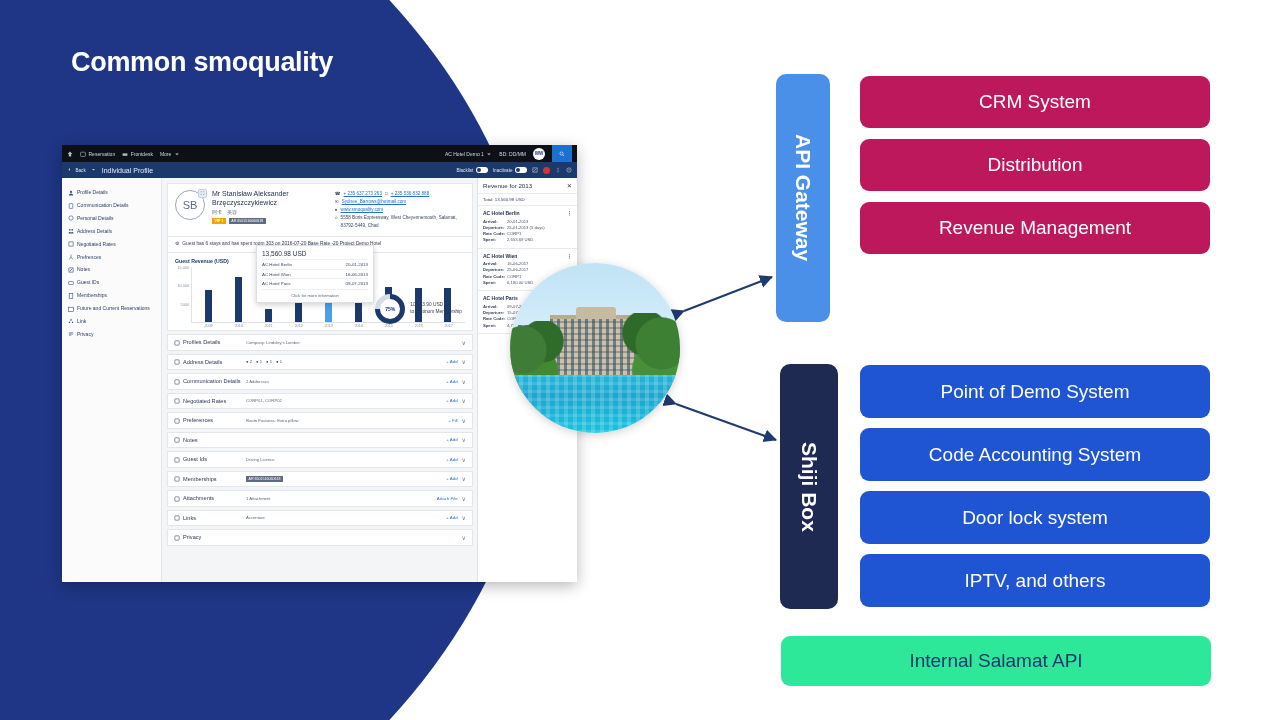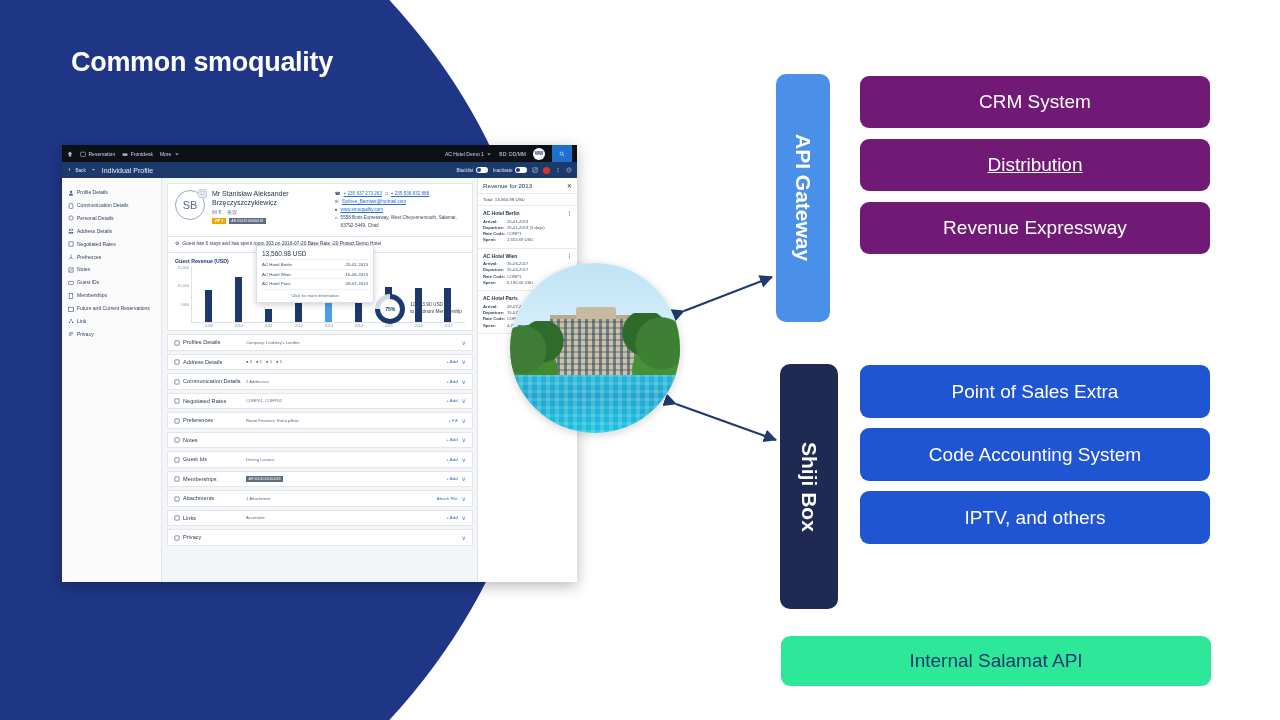--- a/index.html
+++ b/index.html
@@ -214,21 +214,21 @@
     border-radius: 10px; color:#ffffff; display:flex; align-items:center;
     justify-content:center; font-size:21px; font-weight:600;
     writing-mode: vertical-rl;
   }
   .tab-api { background:#4a90e8; }
   .tab-shiji { background:#1e2a52; }
   .box {
     border-radius: 9px; color:#ffffff; display:flex; align-items:center;
     justify-content:center; font-size:19px; font-weight:500; text-align:center;
   }
-  .box-light { background:#701a75; }
+  .box-light { background:#be185d; }
   .box-dark  { background:#1f54d2; }
   .box-green { background:#2ee89a; color:#1b3a6b; }
 </style>
 </head>
 <body>
 
 <div class="bg-navy-rect"></div>
 <div class="bg-navy"></div>
 
 <div class="title">
@@ -748,26 +748,27 @@
   </defs>
   <line x1="684" y1="311" x2="772" y2="277" stroke="#1e3a6e" stroke-width="2.2" marker-start="url(#ah)" marker-end="url(#ah)"></line>
   <line x1="676" y1="404" x2="776" y2="440" stroke="#1e3a6e" stroke-width="2.2" marker-start="url(#ah)" marker-end="url(#ah)"></line>
 </svg>
 
 <div class="grp" style="left:776px; top:74px;">
   <div class="side-tab tab-api" style="width:54px;height:248px;">API Gateway</div>
 </div>
 <div class="grp" style="left:860px; top:76px;">
   <div class="box box-light" style="width:350px;height:52px;">CRM System</div>
-  <div class="box box-light" style="width:350px;height:52px;margin-top:11px;text-decoration:underline;">Distribution</div>
-  <div class="box box-light" style="width:350px;height:52px;margin-top:11px;">Revenue Expressway</div>
+  <div class="box box-light" style="width:350px;height:52px;margin-top:11px;">Distribution</div>
+  <div class="box box-light" style="width:350px;height:52px;margin-top:11px;">Revenue Management</div>
 </div>
 
 <div class="grp" style="left:780px; top:364px;">
   <div class="side-tab tab-shiji" style="width:58px;height:245px;">Shiji Box</div>
 </div>
 <div class="grp" style="left:860px; top:365px;">
-  <div class="box box-dark" style="width:350px;height:53px;">Point of Sales Extra</div>
+  <div class="box box-dark" style="width:350px;height:53px;">Point of Demo System</div>
   <div class="box box-dark" style="width:350px;height:53px;margin-top:10px;">Code Accounting System</div>
+  <div class="box box-dark" style="width:350px;height:53px;margin-top:10px;">Door lock system</div>
   <div class="box box-dark" style="width:350px;height:53px;margin-top:10px;">IPTV, and others</div>
 </div>
 
 <div class="box box-green grp" style="left:781px; top:636px; width:430px; height:50px;">Internal Salamat API</div>
 
 </body></html>

